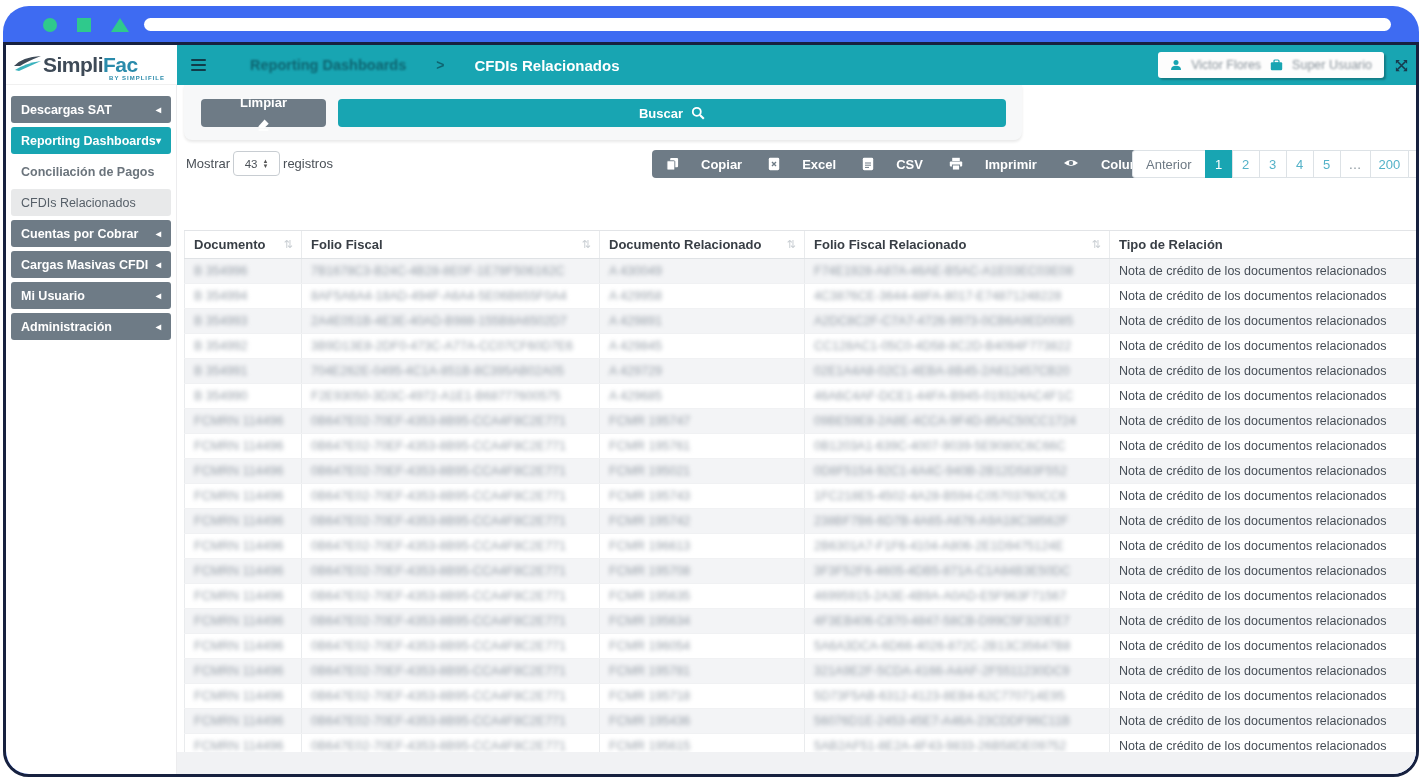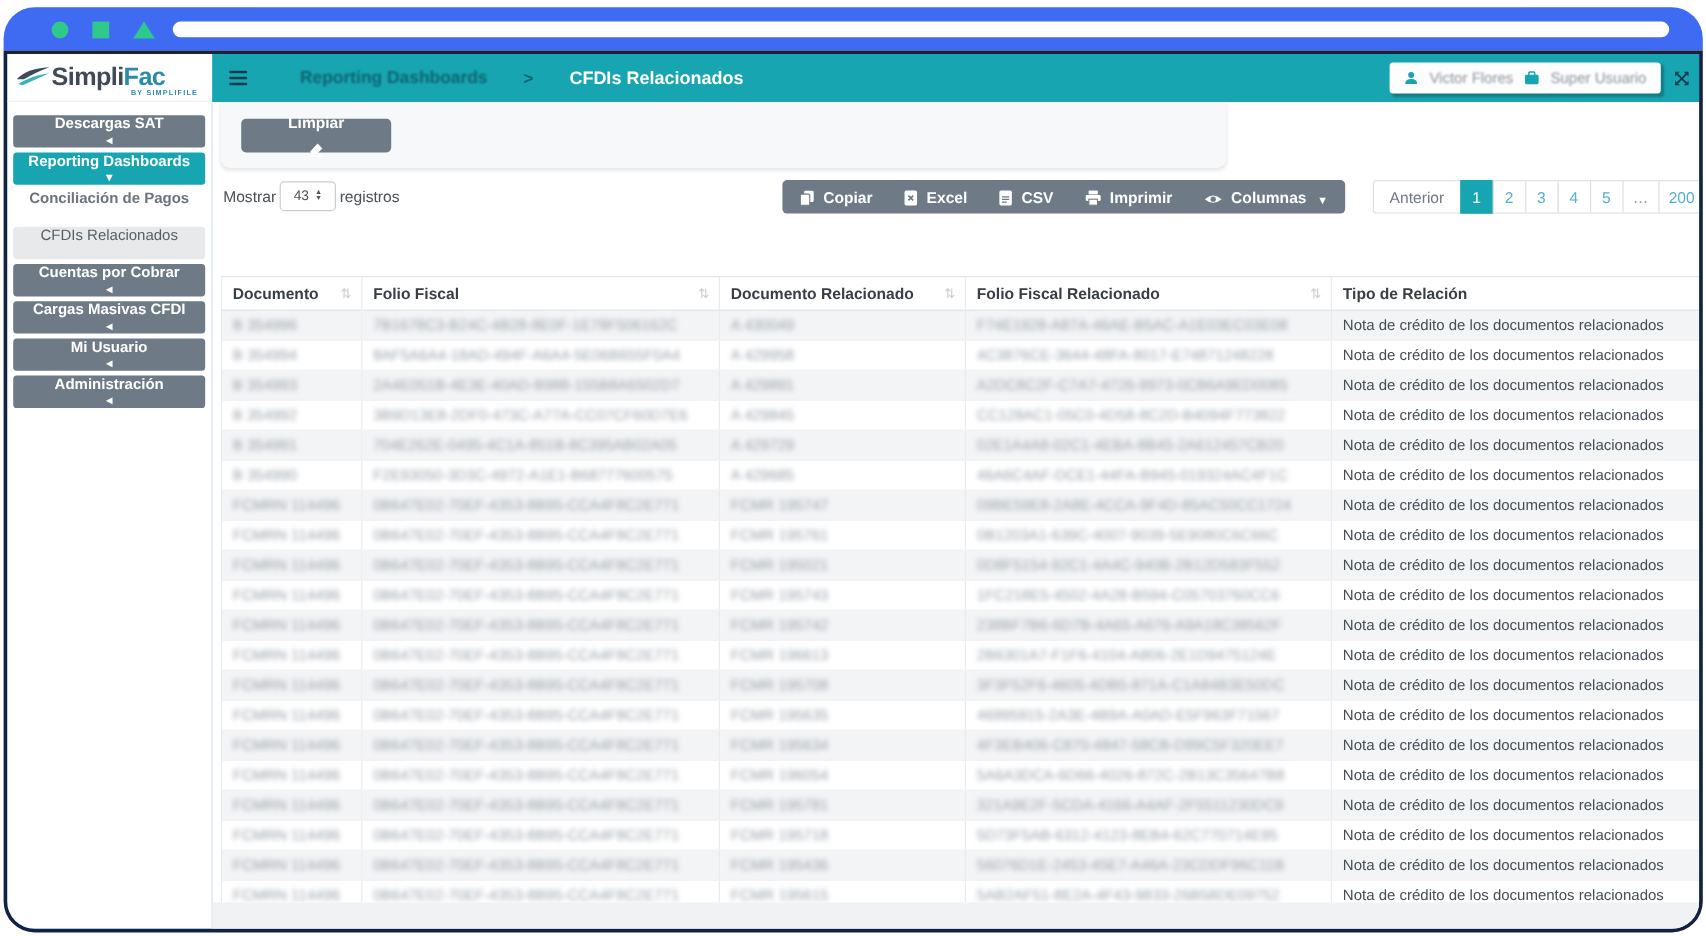--- a/index.html
+++ b/index.html
@@ -9,21 +9,21 @@
 
   
   .chrome { position:absolute; left:3px; right:3px; top:6px; height:36px; background:#3e6bf2; border-radius:26px 26px 0 0; }
   .traffic { position:absolute; left:40px; top:11px; display:flex; gap:20px; align-items:center; height:15px; }
   .shape-circle { width:14px; height:14px; border-radius:50%; background:#2fc98c; }
   .shape-square { width:14px; height:14px; background:#2fc98c; }
   .shape-triangle { width:0; height:0; border-left:9px solid transparent; border-right:9px solid transparent; border-bottom:14px solid #2fc98c; }
   .addressbar { position:absolute; left:141px; right:28px; top:12px; height:13px; background:#fff; border-radius:8px; }
 
   
-  .app { position:absolute; left:3px; right:3px; top:42px; bottom:3px; border:3px solid #17213f; border-radius:0 0 26px 26px; overflow:hidden; background:#0ea5e9; }
+  .app { position:absolute; left:3px; right:3px; top:42px; bottom:3px; border:3px solid #17213f; border-radius:0 0 26px 26px; overflow:hidden; background:#1d4ed8; }
   .app-header { height:40px; display:flex; }
 
   .logo-box { width:171px; background:#fff; display:flex; align-items:center; padding-left:7px; position:relative; border-bottom:1px solid #f0f0f0; }
   .logo-text { font-size:21px; font-weight:bold; letter-spacing:-0.5px; }
   .logo-primary { color:#3e4a57; }
   .logo-accent { color:#2a8bab; }
   .logo-tagline { position:absolute; right:12px; bottom:3px; font-size:6px; letter-spacing:1px; color:#2a8bab; font-weight:bold; }
 
   .navbar { flex:1; background:#18a5b2; position:relative; display:flex; align-items:center; }
   .hamburger { margin-left:14px; display:flex; flex-direction:column; gap:3px; cursor:pointer; }
@@ -33,48 +33,48 @@
   .crumb-current { font-size:15px; font-weight:bold; color:#ffffff; }
 
   .user-box { position:absolute; right:32px; top:7px; height:26px; background:#fdfdfd; border-radius:3px; display:flex; align-items:center; padding:0 12px; gap:9px; box-shadow:2px 2px 2px rgba(0,0,0,0.25); }
   .user-box .label { font-size:12.5px; color:#8a949c; filter:blur(1.1px); }
   .expand-btn { position:absolute; right:7px; top:13px; width:15px; height:15px; cursor:pointer; }
 
   .app-body { display:flex; height:calc(100% - 40px); }
 
   
   .sidebar { width:171px; background:#fff; border-right:1px solid #ececee; padding-top:7px; }
-  .side-item { margin:4px 5px; height:27px; border-radius:3px; display:flex; align-items:center; justify-content:space-between; padding:0 10px; font-size:12.5px; cursor:pointer;flex-direction:column; }
+  .side-item { margin:4px 5px; height:27px; border-radius:3px; display:flex; align-items:center; justify-content:space-between; padding:0 10px; font-size:12.5px; cursor:pointer; }
   .side-item .chev { font-size:10px; }
   .side-group { background:#6e7b86; color:#fff; font-weight:bold; }
   .side-group-active { background:#18a5b2; color:#fff; font-weight:bold;text-align:center; }
   .side-sub { background:transparent; color:#6b747c; font-weight:bold;align-items:center; }
   .side-sub-active { background:#e8e9ea; color:#565f68; font-weight:normal; }
 
   
   .main { flex:1; position:relative; background:#fff; overflow:hidden; }
 
   .filter-card { position:absolute; left:7px; top:0; width:838px; height:55px; background:#f7f8f9; border-radius:0 0 8px 8px; box-shadow:0 2px 3px rgba(0,0,0,0.09); }
   .btn { border:none; border-radius:4px; font-family:inherit; font-weight:bold; font-size:13px; color:#fff; display:flex; align-items:center; justify-content:center; gap:8px; cursor:pointer; }
   .btn-clear { position:absolute; left:17px; top:14px; width:125px; height:28px; background:#6e7b86;flex-direction:column; }
   .btn-search { position:absolute; left:154px; top:14px; width:668px; height:28px; background:#18a5b2; }
 
   .controls-row { position:absolute; top:63px; left:7px; right:0; height:30px; font-size:13px; color:#4a5057; }
   .show-group { position:absolute; left:2px; top:3px; display:flex; align-items:center; gap:3px; }
   .page-size-select { width:47px; height:25px; border:1px solid #c8cdd2; border-radius:4px; background:#fff; display:flex; align-items:center; justify-content:center; gap:5px; font-size:11.5px; color:#4a5057; cursor:pointer; }
   .stepper { display:flex; flex-direction:column; line-height:5px; font-size:6px; color:#555; }
 
   .export-bar { position:absolute; left:468px; top:2px; height:28px; background:#6e7b86; border-radius:4px; display:flex; align-items:center; padding:0 14px; gap:26px; }
-  .export-btn { display:flex; align-items:flex-end; gap:7px; color:#fff; font-size:13px; font-weight:bold; cursor:pointer; background:none; border:none; font-family:inherit; }
+  .export-btn { display:flex; align-items:flex-start; gap:22px; color:#fff; font-size:13px; font-weight:bold; cursor:pointer; background:none; border:none; font-family:inherit; }
   .caret-down { font-size:9px; margin-left:2px; }
 
   .pagination { position:absolute; left:948px; top:2px; display:flex; }
   .page-btn { height:28px; min-width:28px; padding:0 8px; background:#fff; border:1px solid #dde2e6; margin-left:-1px; display:flex; align-items:center; justify-content:center; font-size:13px; color:#54b2c8; cursor:pointer; }
   .page-prev, .page-next { padding:0 13px; color:#6d7984; }
-  .page-first { border-radius:3px 0 0 3px; margin-left:12px; }
+  .page-first { border-radius:3px 0 0 3px; margin-left:0; }
   .page-next { border-radius:0 3px 3px 0; }
   .page-active { background:#18a5b2; border-color:#18a5b2; color:#fff; }
   .page-ellipsis { color:#8a949c; cursor:default; }
 
   
   .table-wrap { position:absolute; top:101px; left:7px; right:0; bottom:22px; overflow:hidden; }
   table { width:100%; border-collapse:collapse; table-layout:fixed;margin-top:44px; }
   col.c1{width:117px} col.c2{width:298px} col.c3{width:205px} col.c4{width:305px}
   thead th { height:28px; border-top:1px solid #e2e4e7; border-bottom:1px solid #dfe2e5; border-left:1px solid #e9ebed; font-size:13px; font-weight:bold; color:#383e45; text-align:left; padding:0 9px; position:relative; white-space:nowrap; }
   th .sort { position:absolute; right:8px; top:7px; color:#c9ced3; font-size:11px; font-weight:normal; }
@@ -186,20 +186,27 @@
         </nav>
 
       <div class="main">
 
         <div class="filter-card">
           <button class="btn btn-clear">
             <span>Limpiar</span>
             <svg class="icon" width="13" height="14" viewBox="0 0 14 14">
               <path d="M8.2 1.2 L12.6 5.6 L7.6 10.4 L3.2 10.4 L1.4 8.6 Z" fill="#fff"></path>
               <rect x="1.5" y="11.6" width="11" height="1.7" rx="0.8" fill="#fff"></rect>
+            </svg>
+          </button>
+          <button class="btn btn-search">
+            <span>Buscar</span>
+            <svg class="icon" width="14" height="14" viewBox="0 0 14 14">
+              <circle cx="5.8" cy="5.8" r="4" stroke="#fff" stroke-width="1.8" fill="none"></circle>
+              <line x1="8.9" y1="8.9" x2="12.8" y2="12.8" stroke="#fff" stroke-width="2.1"></line>
             </svg>
           </button>
         </div>
 
         <div class="controls-row">
 
           <div class="show-group">
             <span>Mostrar</span>
             <div class="page-size-select">
               <span>43</span>

